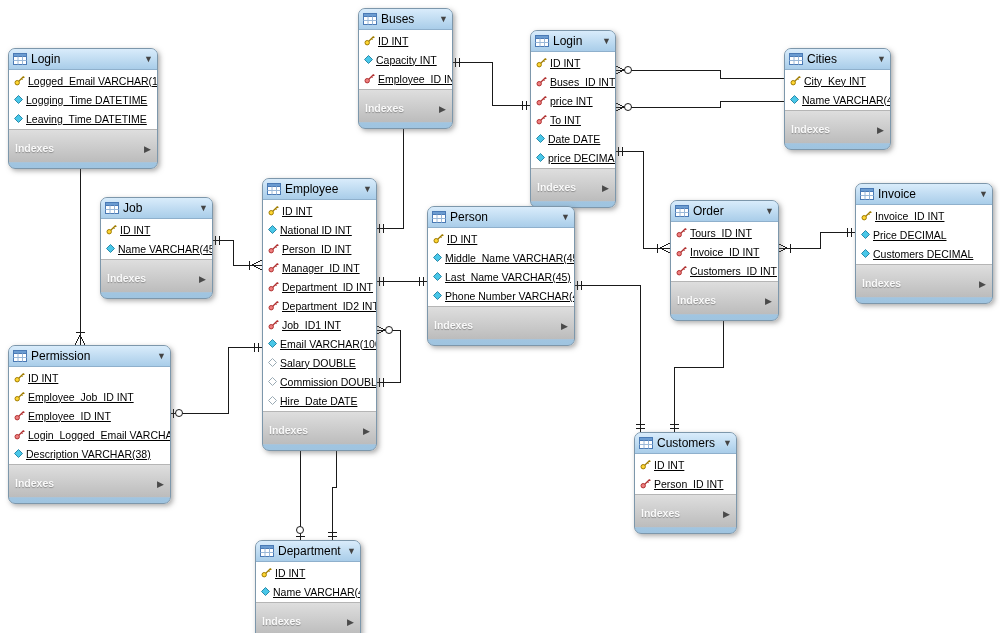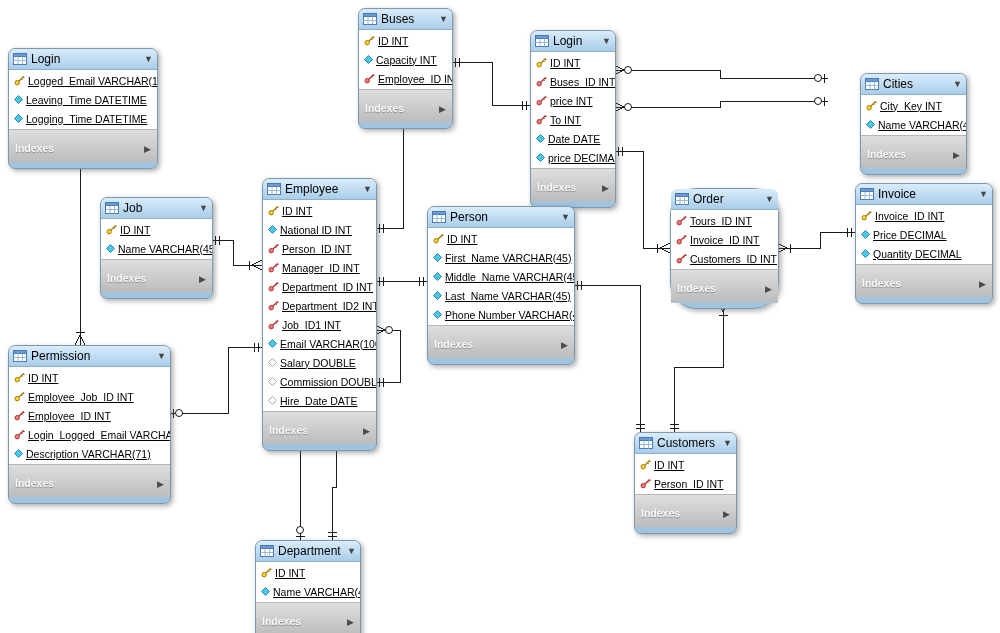--- a/index.html
+++ b/index.html
@@ -181,30 +181,30 @@
             </svg>
           </span>
           <span class="f-text">Logged_Email VARCHAR(100)</span>
         </div>
         <div class="tb-row">
           <span class="f-icon">
             <svg width="9" height="9" viewBox="0 0 9 9">
               <polygon points="4.5,0.5 8.5,4.5 4.5,8.5 0.5,4.5" fill="#49c7e8" stroke="#2a8aaa" stroke-width="1"></polygon>
             </svg>
           </span>
+          <span class="f-text">Logging_Time DATETIME</span>
+        </div>
+        <div class="tb-row">
+          <span class="f-icon">
+            <svg width="9" height="9" viewBox="0 0 9 9">
+              <polygon points="4.5,0.5 8.5,4.5 4.5,8.5 0.5,4.5" fill="#49c7e8" stroke="#2a8aaa" stroke-width="1"></polygon>
+            </svg>
+          </span>
           <span class="f-text">Leaving_Time DATETIME</span>
         </div>
-        <div class="tb-row">
-          <span class="f-icon">
-            <svg width="9" height="9" viewBox="0 0 9 9">
-              <polygon points="4.5,0.5 8.5,4.5 4.5,8.5 0.5,4.5" fill="#49c7e8" stroke="#2a8aaa" stroke-width="1"></polygon>
-            </svg>
-          </span>
-          <span class="f-text">Logging_Time DATETIME</span>
-        </div>
       </div>
       <div class="tb-indexes">
         <span class="idx-label">Indexes</span>
         <span class="idx-arrow">▶</span>
       </div>
     </div>
     <div class="table-box" style="left: 358px; top: 8px; width: 93px;">
       <div class="tb-title">
         <span class="tb-icon">
           <svg width="14" height="12" viewBox="0 0 14 12">
@@ -317,21 +317,21 @@
             </svg>
           </span>
           <span class="f-text">price DECIMAL</span>
         </div>
       </div>
       <div class="tb-indexes">
         <span class="idx-label">Indexes</span>
         <span class="idx-arrow">▶</span>
       </div>
     </div>
-    <div class="table-box" style="left: 860px; top: 48px; width: 105px; margin-top: 25px;">
+    <div class="table-box" style="left: 784px; top: 48px; width: 105px;">
       <div class="tb-title">
         <span class="tb-icon">
           <svg width="14" height="12" viewBox="0 0 14 12">
             <rect x="0.5" y="0.5" width="13" height="11" fill="#ffffff" stroke="#4a7ab5"></rect>
             <rect x="0.5" y="0.5" width="13" height="3" fill="#6b9cd1" stroke="#4a7ab5"></rect>
             <line x1="5" y1="3.5" x2="5" y2="11.5" stroke="#9ab8d8"></line>
             <line x1="9.5" y1="3.5" x2="9.5" y2="11.5" stroke="#9ab8d8"></line>
             <line x1="0.5" y1="7.5" x2="13.5" y2="7.5" stroke="#9ab8d8"></line>
           </svg>
         </span>
@@ -538,28 +538,20 @@
             </svg>
           </span>
           <span class="f-text">ID INT</span>
         </div>
         <div class="tb-row">
           <span class="f-icon">
             <svg width="9" height="9" viewBox="0 0 9 9">
               <polygon points="4.5,0.5 8.5,4.5 4.5,8.5 0.5,4.5" fill="#49c7e8" stroke="#2a8aaa" stroke-width="1"></polygon>
             </svg>
           </span>
-          <span class="f-text">First_Name VARCHAR(45)</span>
-        </div>
-        <div class="tb-row">
-          <span class="f-icon">
-            <svg width="9" height="9" viewBox="0 0 9 9">
-              <polygon points="4.5,0.5 8.5,4.5 4.5,8.5 0.5,4.5" fill="#49c7e8" stroke="#2a8aaa" stroke-width="1"></polygon>
-            </svg>
-          </span>
           <span class="f-text">Middle_Name VARCHAR(45)</span>
         </div>
         <div class="tb-row">
           <span class="f-icon">
             <svg width="9" height="9" viewBox="0 0 9 9">
               <polygon points="4.5,0.5 8.5,4.5 4.5,8.5 0.5,4.5" fill="#49c7e8" stroke="#2a8aaa" stroke-width="1"></polygon>
             </svg>
           </span>
           <span class="f-text">Last_Name VARCHAR(45)</span>
         </div>
@@ -570,21 +562,21 @@
             </svg>
           </span>
           <span class="f-text">Phone Number VARCHAR(45)</span>
         </div>
       </div>
       <div class="tb-indexes">
         <span class="idx-label">Indexes</span>
         <span class="idx-arrow">▶</span>
       </div>
     </div>
-    <div class="table-box" style="left: 670px; top: 188px; width: 107px; border-radius: 26px;">
+    <div class="table-box" style="left: 670px; top: 200px; width: 107px;">
       <div class="tb-title">
         <span class="tb-icon">
           <svg width="14" height="12" viewBox="0 0 14 12">
             <rect x="0.5" y="0.5" width="13" height="11" fill="#ffffff" stroke="#4a7ab5"></rect>
             <rect x="0.5" y="0.5" width="13" height="3" fill="#6b9cd1" stroke="#4a7ab5"></rect>
             <line x1="5" y1="3.5" x2="5" y2="11.5" stroke="#9ab8d8"></line>
             <line x1="9.5" y1="3.5" x2="9.5" y2="11.5" stroke="#9ab8d8"></line>
             <line x1="0.5" y1="7.5" x2="13.5" y2="7.5" stroke="#9ab8d8"></line>
           </svg>
         </span>
@@ -656,21 +648,21 @@
             </svg>
           </span>
           <span class="f-text">Price DECIMAL</span>
         </div>
         <div class="tb-row">
           <span class="f-icon">
             <svg width="9" height="9" viewBox="0 0 9 9">
               <polygon points="4.5,0.5 8.5,4.5 4.5,8.5 0.5,4.5" fill="#49c7e8" stroke="#2a8aaa" stroke-width="1"></polygon>
             </svg>
           </span>
-          <span class="f-text">Quantity DECIMAL</span>
+          <span class="f-text">Customers DECIMAL</span>
         </div>
       </div>
       <div class="tb-indexes">
         <span class="idx-label">Indexes</span>
         <span class="idx-arrow">▶</span>
       </div>
     </div>
     <div class="table-box" style="left: 8px; top: 345px; width: 161px;">
       <div class="tb-title">
         <span class="tb-icon">
@@ -721,21 +713,21 @@
             </svg>
           </span>
           <span class="f-text">Login_Logged_Email VARCHA...</span>
         </div>
         <div class="tb-row">
           <span class="f-icon">
             <svg width="9" height="9" viewBox="0 0 9 9">
               <polygon points="4.5,0.5 8.5,4.5 4.5,8.5 0.5,4.5" fill="#49c7e8" stroke="#2a8aaa" stroke-width="1"></polygon>
             </svg>
           </span>
-          <span class="f-text">Description VARCHAR(71)</span>
+          <span class="f-text">Description VARCHAR(38)</span>
         </div>
       </div>
       <div class="tb-indexes">
         <span class="idx-label">Indexes</span>
         <span class="idx-arrow">▶</span>
       </div>
     </div>
     <div class="table-box" style="left: 607px; top: 432px; width: 101px; margin-left: 27px;">
       <div class="tb-title">
         <span class="tb-icon">

